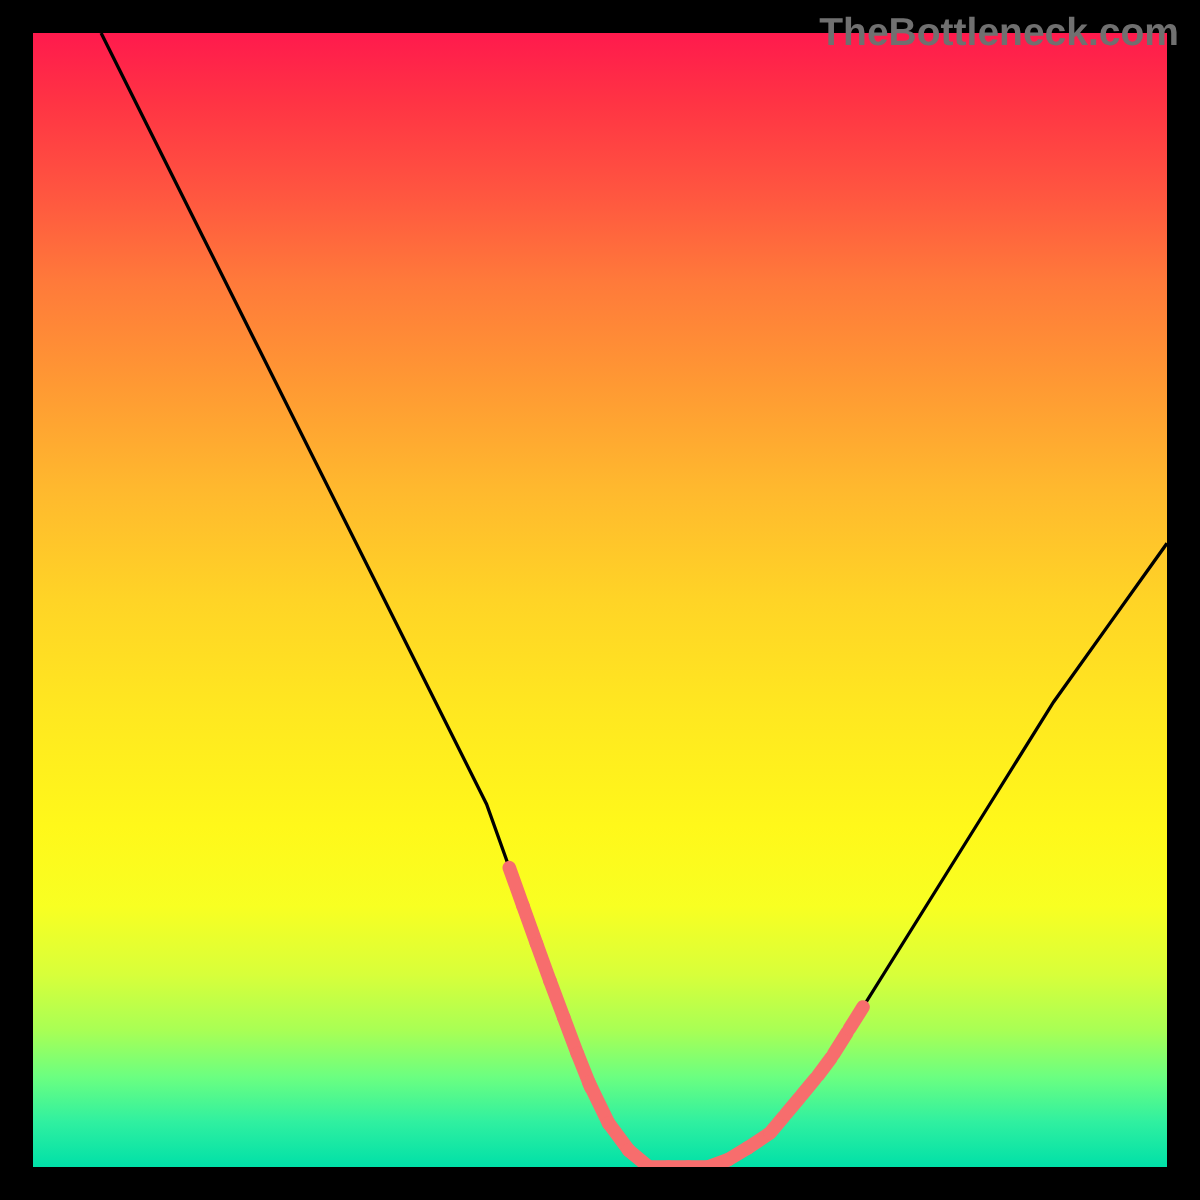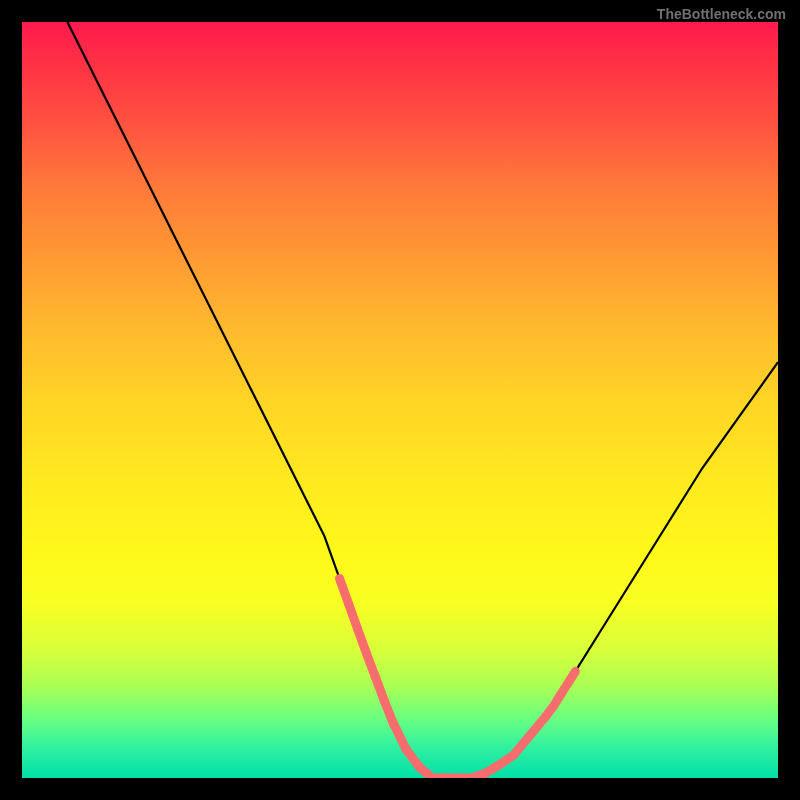--- a/index.html
+++ b/index.html
@@ -12,21 +12,21 @@
     height: 800px;
     background: #000;
     position: relative;
     font-family: Arial, sans-serif;
   }
   .watermark {
     position: absolute;
     top: 6px;
     right: 14px;
     color: #707070;
-    font-size: 14px;
+    font-size: 26px;
     font-weight: bold;
     z-index: 10;
   }
   .plot-area {
     position: absolute;
     left: 22px;
     top: 22px;
     width: 756px;
     height: 756px;
     background: linear-gradient(to bottom,

